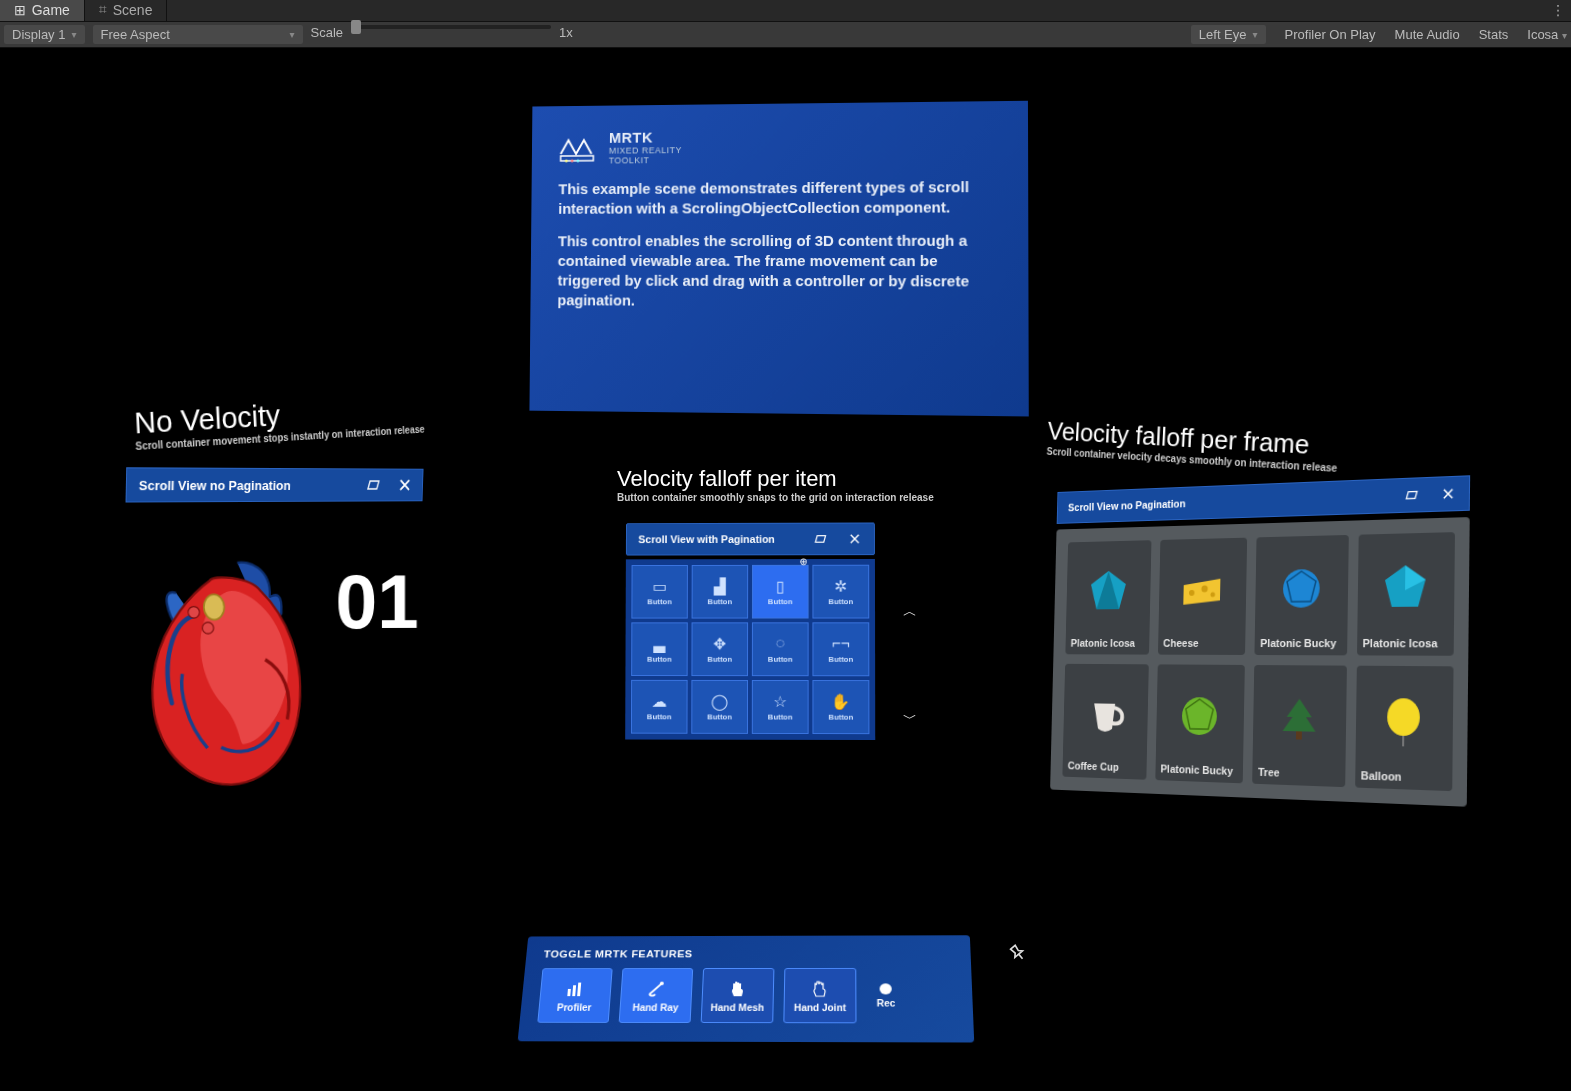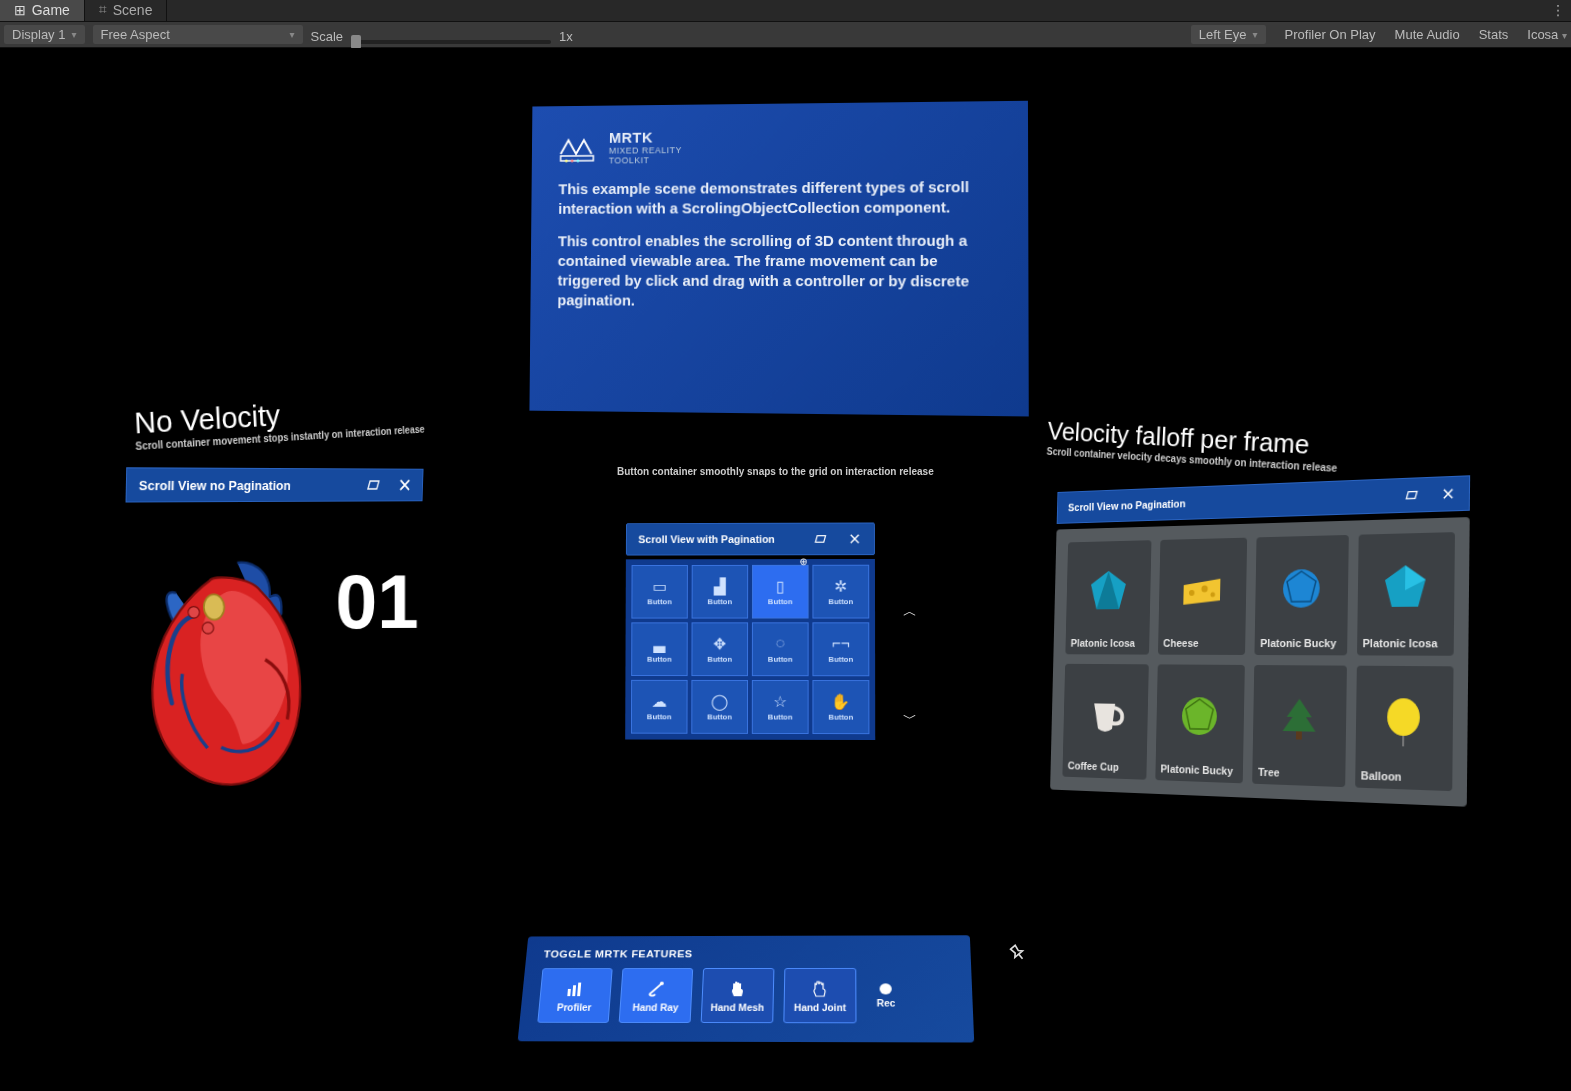--- a/index.html
+++ b/index.html
@@ -40,21 +40,21 @@
 .unity-toolbar {
   height: 26px;
   background: #393939;
   display: flex;
   align-items: center;
   font-size: 13px;
   color: #bbb;
   border-bottom: 1px solid #111;
   padding: 0 4px;
 }
-.tb-left { display: flex; align-items: flex-end; gap: 8px; flex: 1; }
+.tb-left { display: flex; align-items: flex-start; gap: 8px; flex: 1; }
 .tb-right { display: flex; align-items: center; gap: 19px; }
 .tb-select { background: #494949; padding: 2px 8px; border-radius: 2px; display:flex; align-items:center; gap:6px; }
 .tb-slider { width: 200px; height: 4px; background: #222; border-radius: 2px; position: relative; }
 .tb-slider-knob { width: 10px; height: 14px; background: #888; border-radius: 2px; position: absolute; left: 0; top: -5px; }
 .tb-item { cursor: pointer; }
 .chev { font-size: 10px; color: #888; }
 
 
 .game-view {
   position: absolute;
@@ -249,20 +249,21 @@
     <path d="M58 105 C55 120 60 148 78 170" fill="none" stroke="#1a3f8a" stroke-width="3"></path>
     <path d="M90 170 C110 180 132 172 142 150" fill="none" stroke="#1a3f8a" stroke-width="3"></path>
     <path d="M132 95 C148 105 156 125 150 148" fill="none" stroke="#8a0d0d" stroke-width="3"></path>
     <ellipse cx="88" cy="48" rx="9" ry="11" fill="#d9bb55" stroke="#a08020" stroke-width="1.5"></ellipse>
     <circle cx="70" cy="52" r="5" fill="#e04646" stroke="#7b0d0d"></circle>
     <circle cx="82" cy="66" r="5" fill="#e04646" stroke="#7b0d0d"></circle>
   </svg>
   <div class="big-number">01</div>
 
   <div class="sec-title" style="left:617px; top:418px;">
+    <div class="h" style="font-size:22px">Velocity falloff per item</div>
     <div class="s">Button container smoothly snaps to the grid on interaction release</div>
   </div>
   <div class="center-panel">
     <div class="mrtk-titlebar">
       <span style="font-size:11px">Scroll View with Pagination</span>
       <span class="right">
         <span class="ic">
           <svg width="14" height="12" viewBox="0 0 16 14">
               <rect x="3" y="3" width="10" height="8" fill="none" stroke="#fff" stroke-width="1.5" transform="skewX(-15)"></rect>
             </svg>

